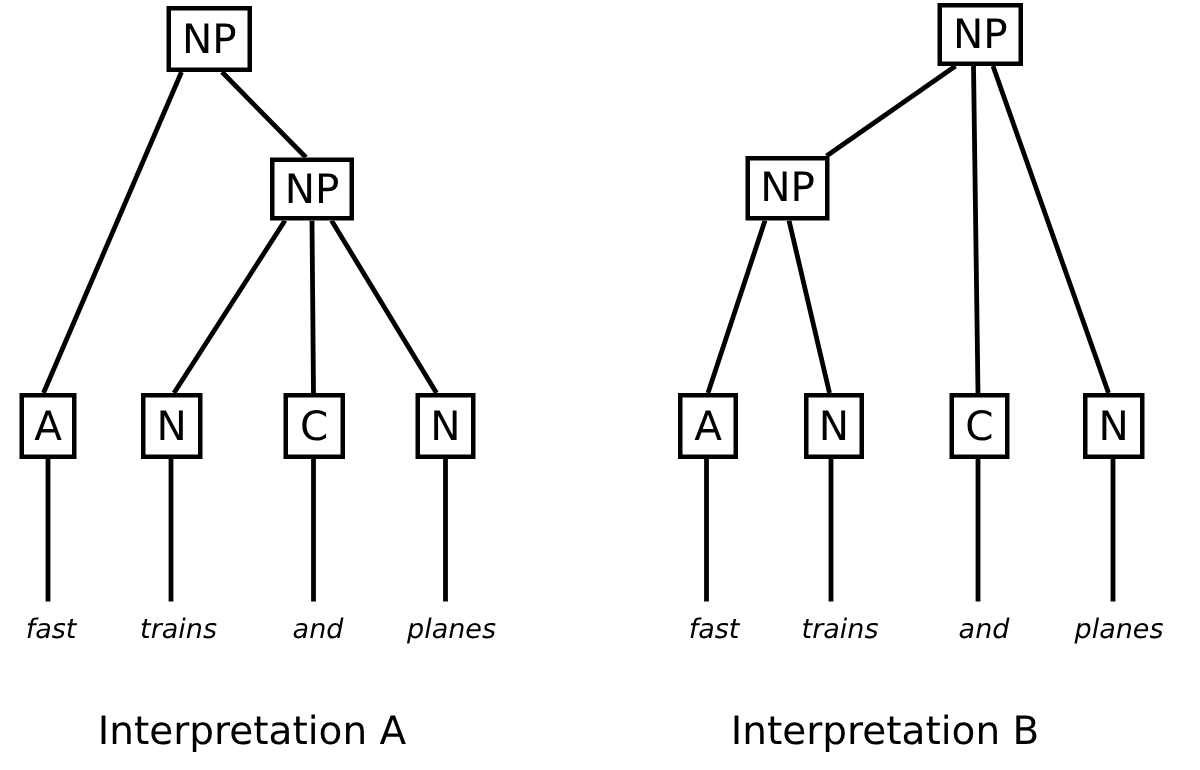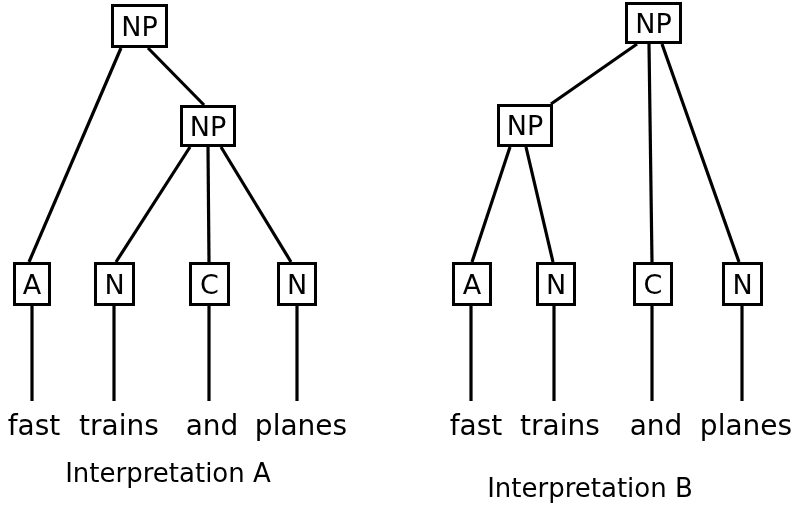--- a/index.html
+++ b/index.html
@@ -23,21 +23,22 @@
     background: var(--bg);
     display: flex;
     align-items: center;
     justify-content: center;
     font-size: 27px;
     line-height: 1;
   }
   .word {
     position: absolute;
     transform: translateX(-50%);
-    font-size: 28px;
+    font-style: italic;
+    font-size: 18px;
     line-height: 1.2;
     white-space: nowrap;
   }
   .caption {
     position: absolute;
     transform: translateX(-50%);
     font-size: 26px;
     line-height: 1.2;
     white-space: nowrap;
   }
@@ -77,21 +78,21 @@
     <div class="node" style="left:13px;  top:262px; width:38px; height:44px;">A</div>
     <div class="node" style="left:94px;  top:262px; width:41px; height:44px;">N</div>
     <div class="node" style="left:189px; top:262px; width:41px; height:44px;">C</div>
     <div class="node" style="left:277px; top:262px; width:40px; height:44px;">N</div>
 
     <div class="word" style="left:34px;  top:409px;">fast</div>
     <div class="word" style="left:119px; top:409px;">trains</div>
     <div class="word" style="left:212px; top:409px;">and</div>
     <div class="word" style="left:301px; top:409px;">planes</div>
 
-    <div class="caption" style="left:168px; top:458px;">Interpretation A</div>
+    <div class="caption" style="left:168px; top:473px;">Interpretation A</div>
   </div>
 
   <div class="tree-group">
     <div class="node" style="left:625px; top:2px;   width:57px; height:42px;">NP</div>
     <div class="node" style="left:497px; top:104px; width:56px; height:43px;">NP</div>
 
     <div class="node" style="left:452px; top:262px; width:40px; height:44px;">A</div>
     <div class="node" style="left:536px; top:262px; width:40px; height:44px;">N</div>
     <div class="node" style="left:633px; top:262px; width:40px; height:44px;">C</div>
     <div class="node" style="left:722px; top:262px; width:41px; height:44px;">N</div>

